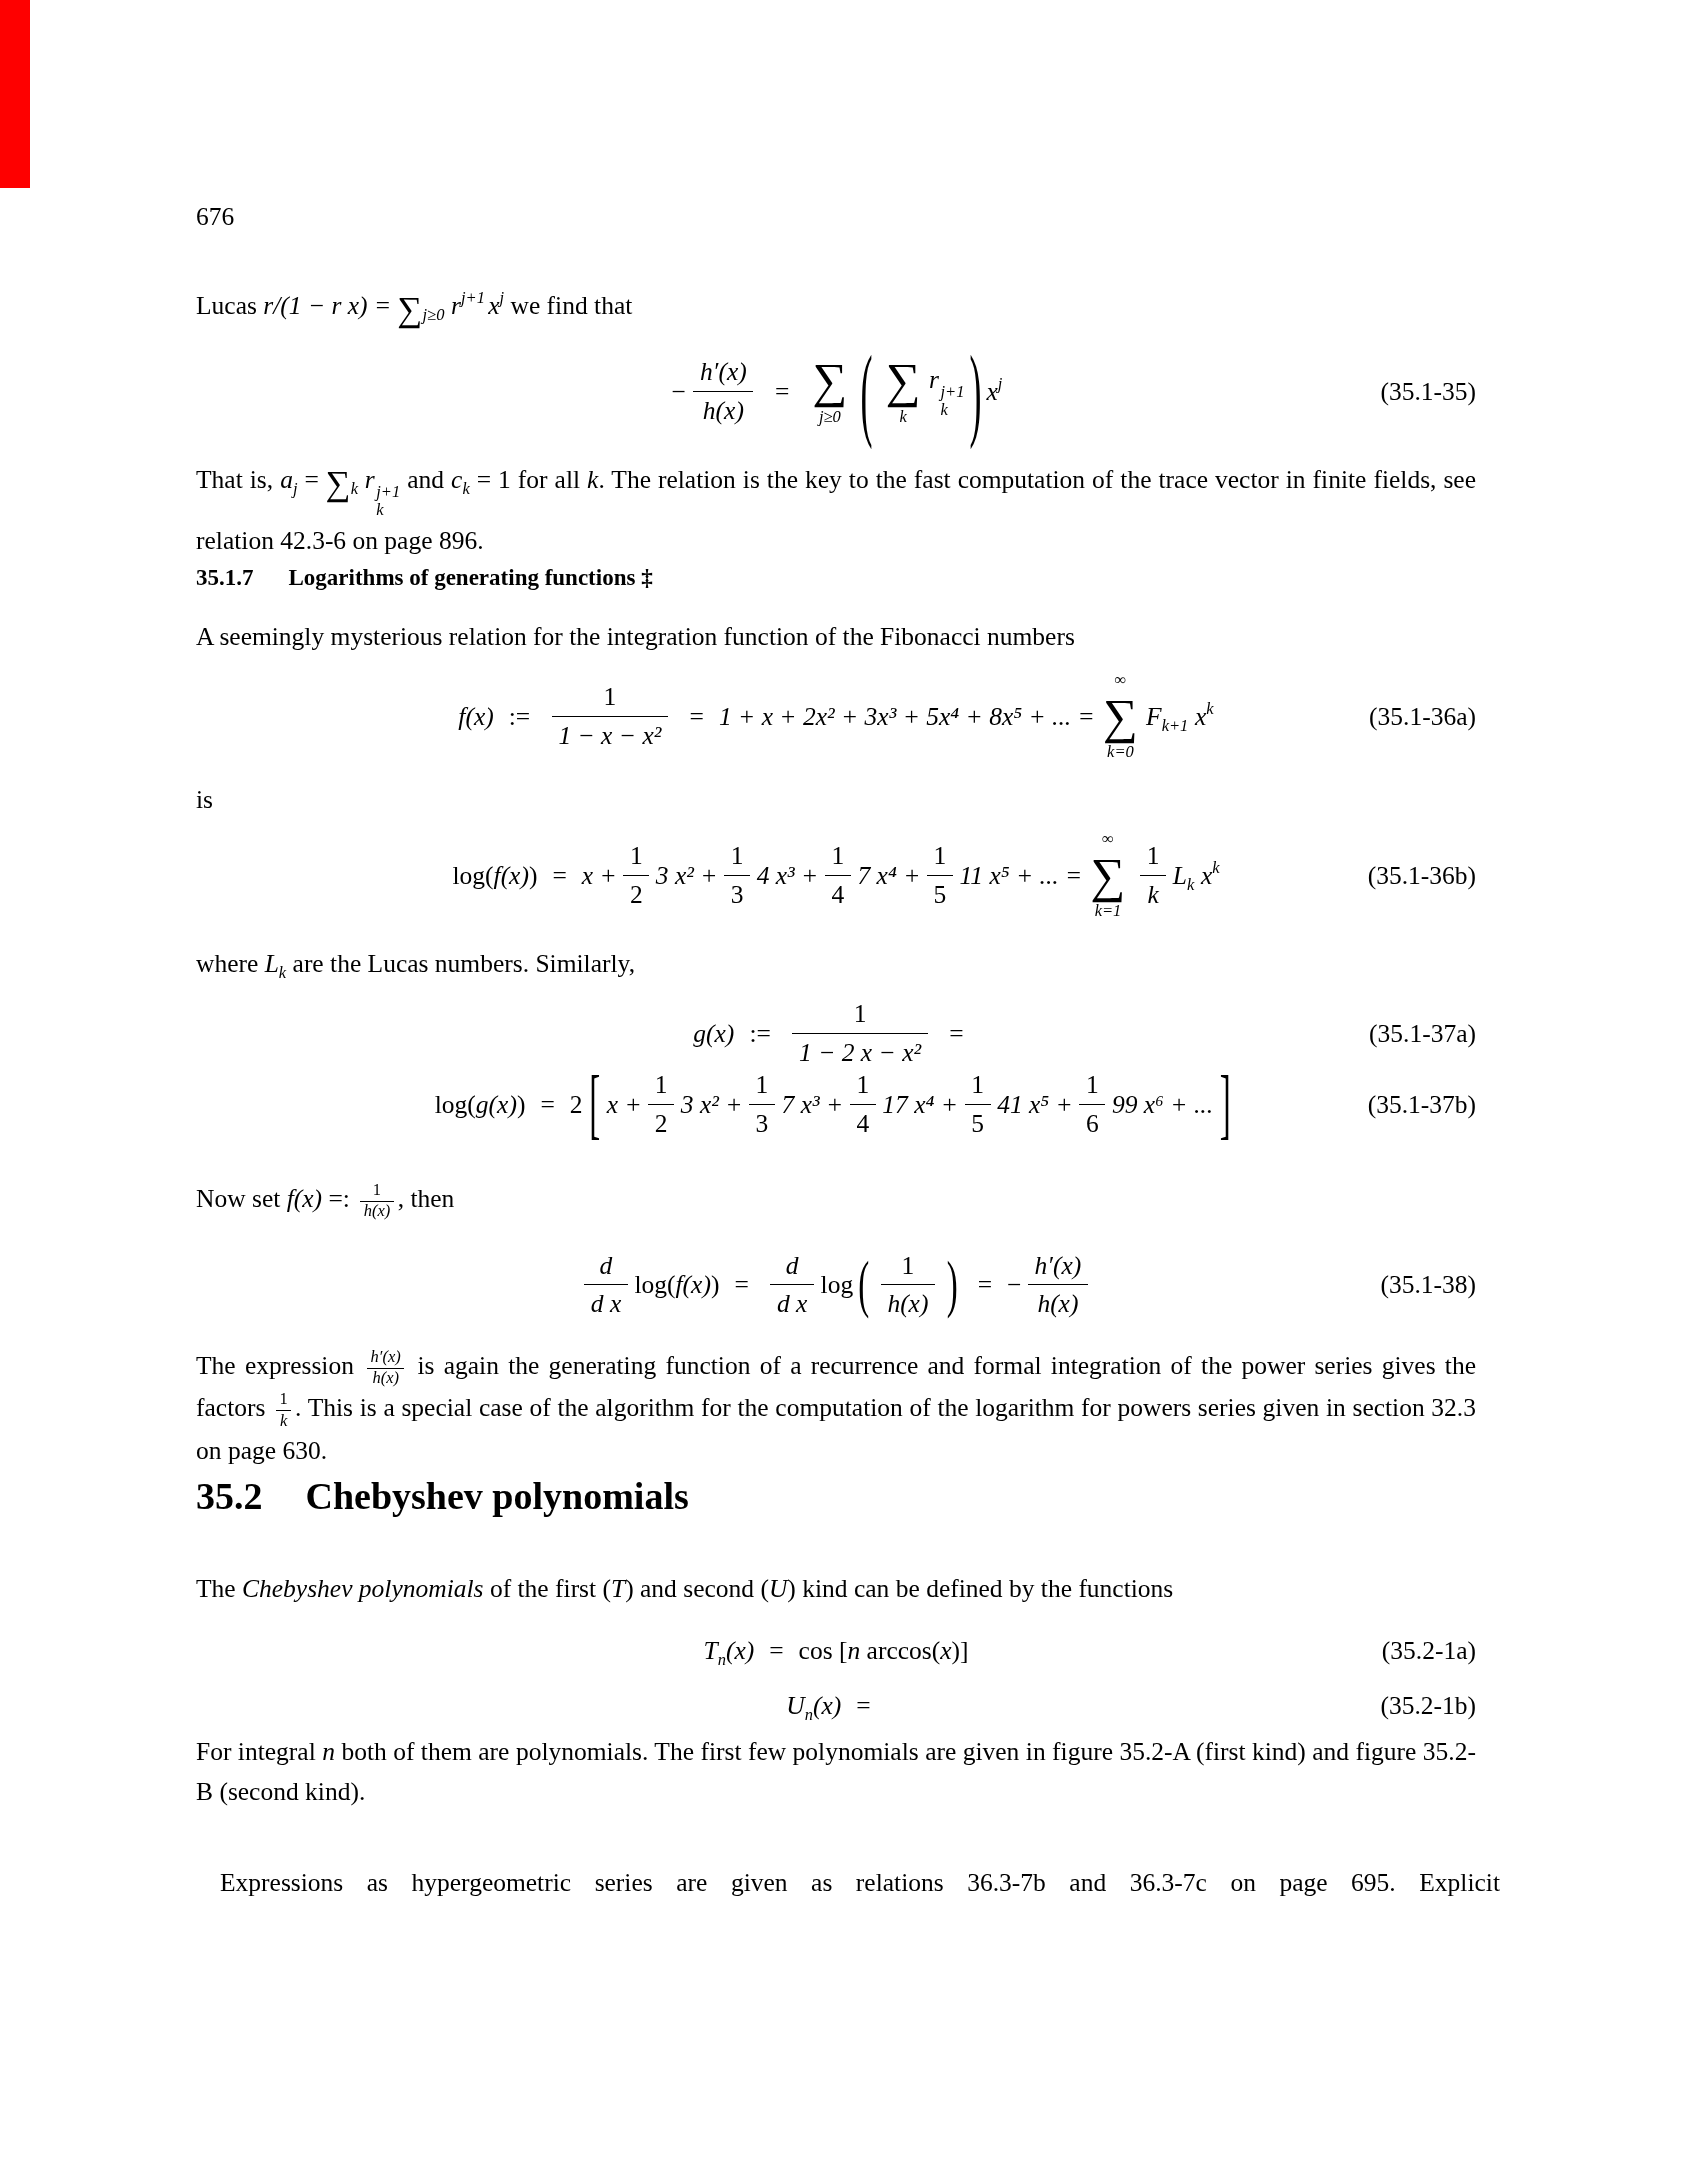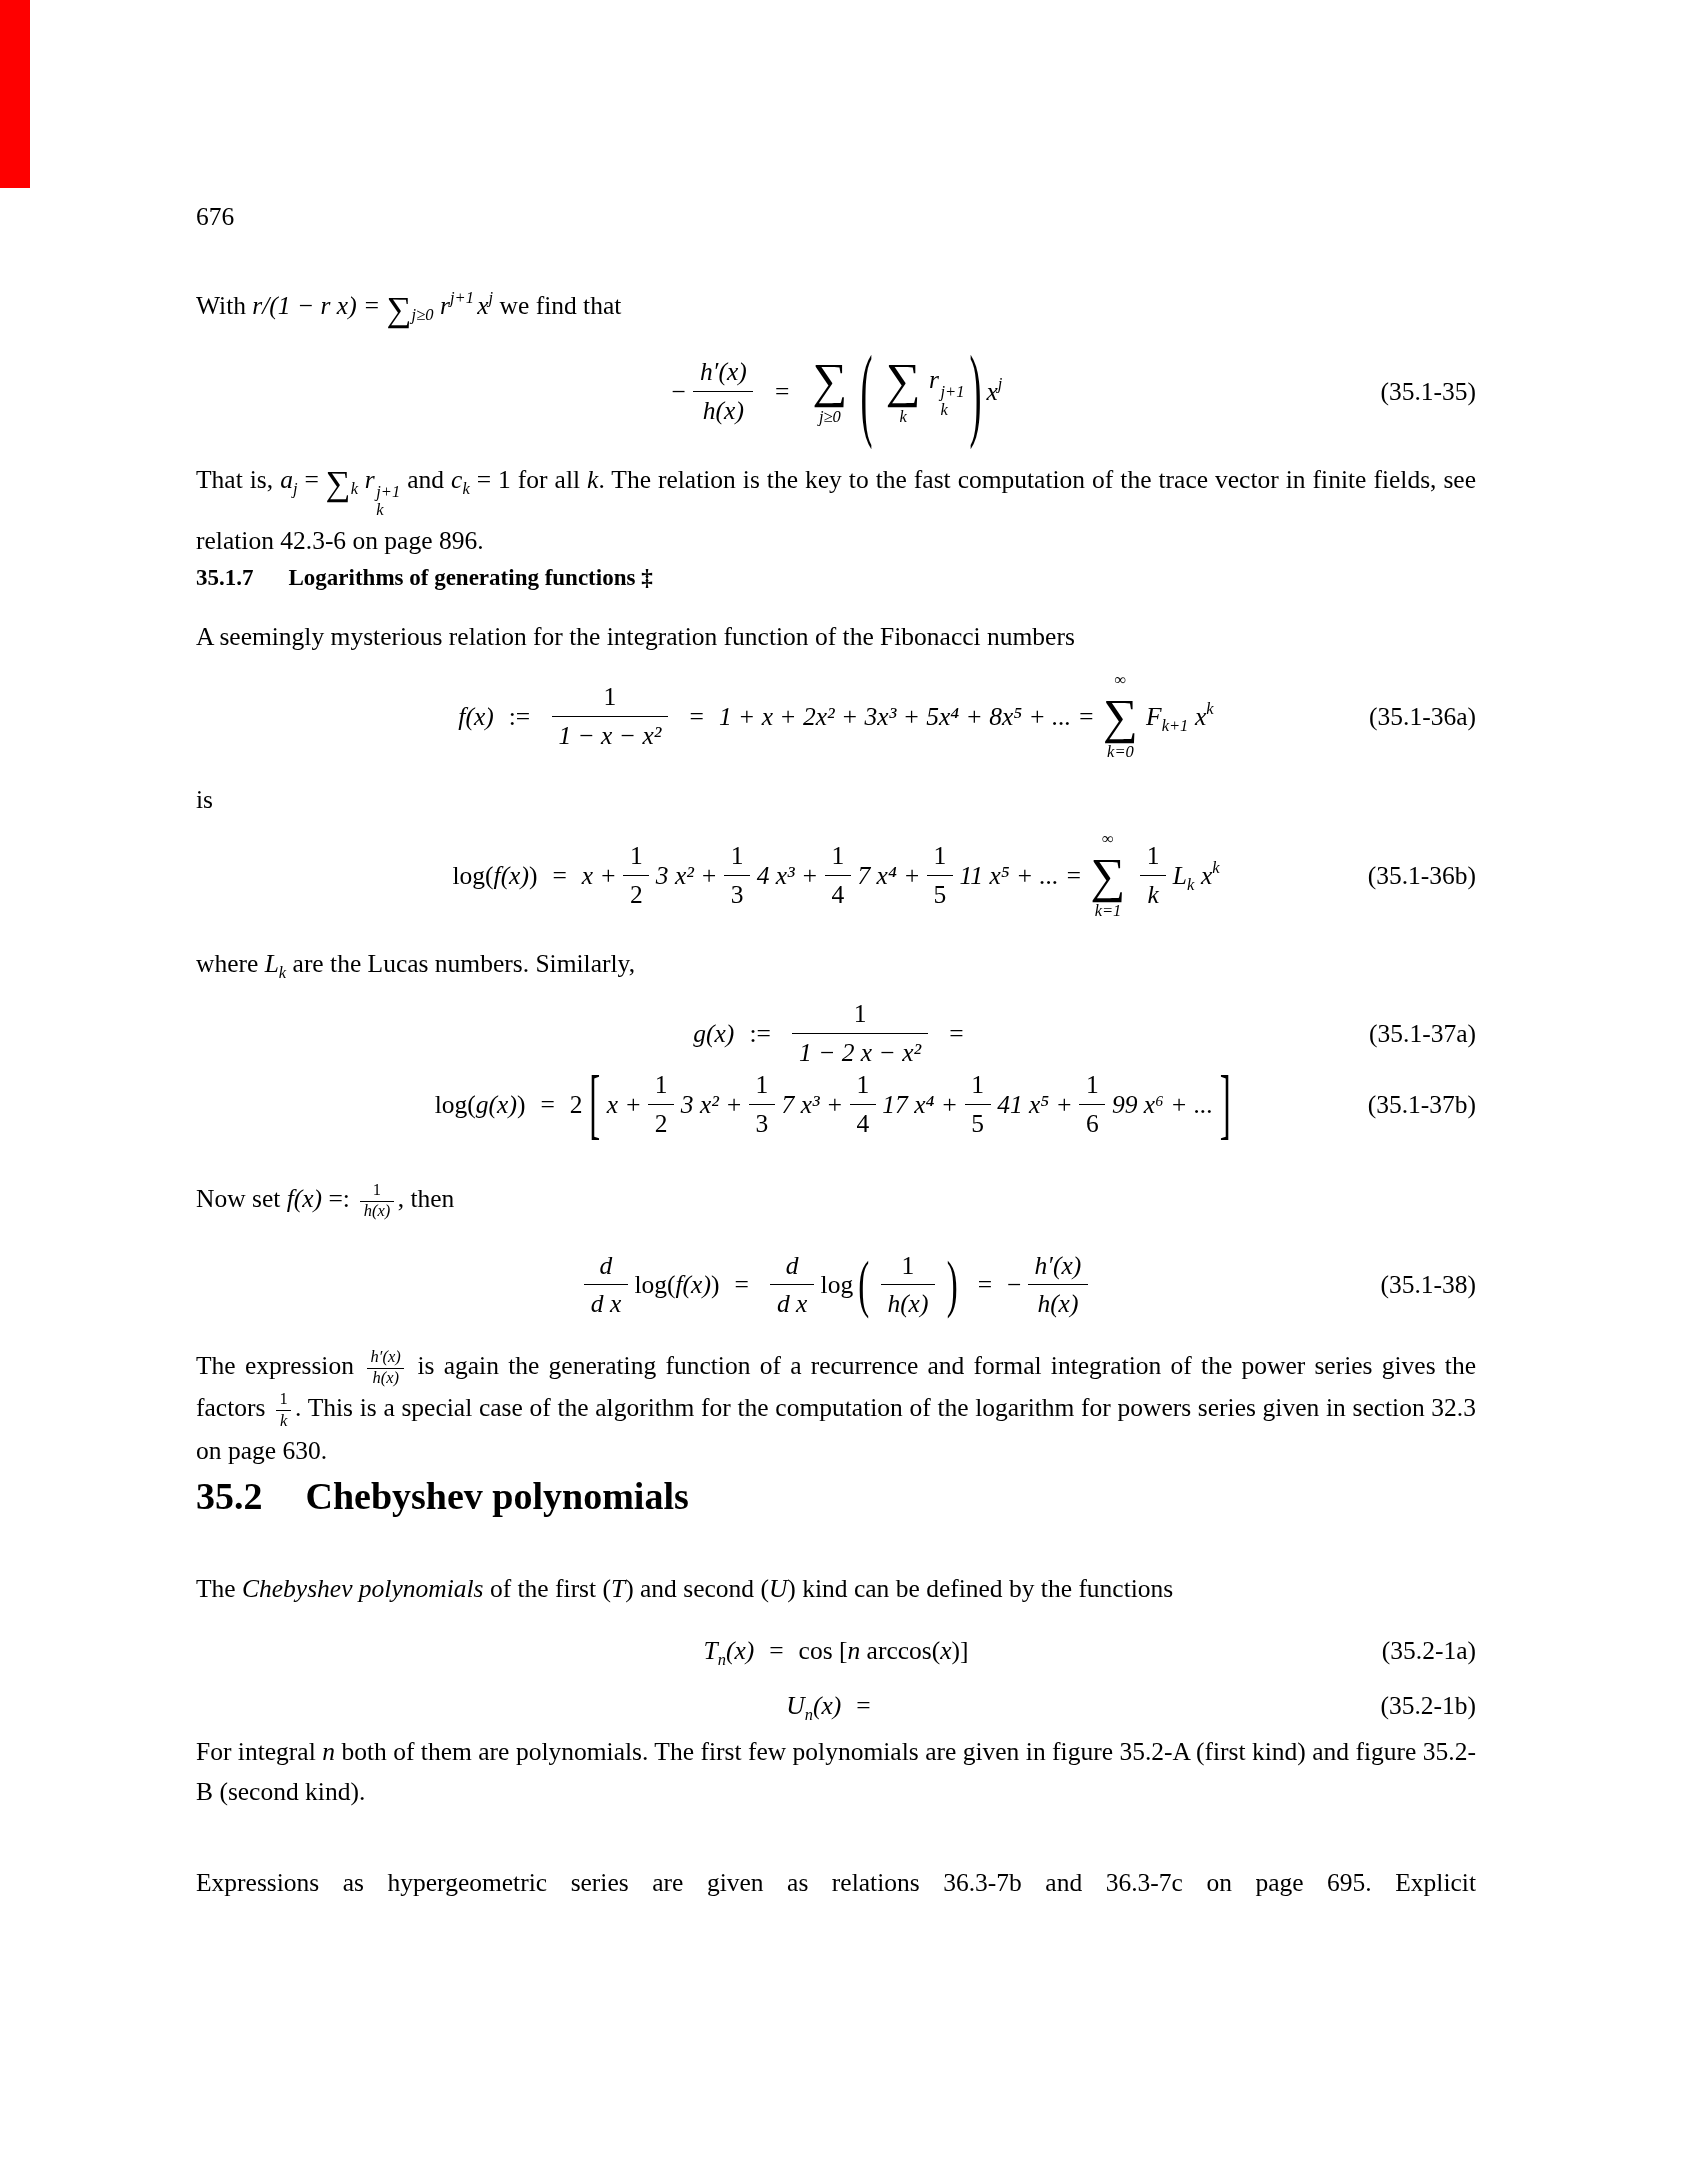--- a/index.html
+++ b/index.html
@@ -7,21 +7,21 @@
   body { position:relative; overflow:hidden; color:#000;
          font-family:"Liberation Serif","DejaVu Serif",serif; }
   .redbar { position:absolute; left:0; top:0; width:30px; height:188px; background:#fe0000; }
 
   .hdr { position:absolute; left:196px; top:202px; width:1280px;
          display:flex; justify-content:space-between; font-size:25.5px;font-family:Liberation Serif, serif; }
   .it { font-style:italic; }
 
   .para { position:absolute; left:196px; width:1280px; font-size:25.5px; line-height:41px; }
   .just { text-align:justify; }
-  .just-all { text-align:justify; text-align-last:justify; }
+  .just-all { text-align:justify; text-align-last:justify;margin-left:24px; }
 
   .h1 { position:absolute; left:196px; font-weight:bold; font-size:23px; white-space:nowrap; }
   .h1 .hnum { margin-right:35px; }
   .h2 { position:absolute; left:196px; font-weight:bold; font-size:38px; white-space:nowrap; }
   .h2 .hnum { margin-right:43px; }
 
   .eq { position:absolute; left:196px; width:1280px; font-size:25.5px; line-height:1.25;
         display:flex; align-items:center; justify-content:center; }
   .eq .tag { position:absolute; right:0; top:50%; transform:translateY(-50%); font-style:normal; }
   .rel { margin:0 15px; }
@@ -65,21 +65,21 @@
 </head>
 <body>
 
 <div class="redbar"></div>
 
 <div class="hdr">
   <span>676</span>
 </div>
 
 <div class="para" style="top:285px">
-  <span>With </span><span class="it">r/(1 − r x) = </span><span class="isum">∑</span><sub class="ilim it">j≥0</sub><span class="mg sp"><span class="it">r</span><sup class="it">j+1</sup><span class="it sp2">x</span><sup class="it">j</sup></span><span> we find that</span>
+  <span>Lucas </span><span class="it">r/(1 − r x) = </span><span class="isum">∑</span><sub class="ilim it">j≥0</sub><span class="mg sp"><span class="it">r</span><sup class="it">j+1</sup><span class="it sp2">x</span><sup class="it">j</sup></span><span> we find that</span>
 </div>
 
 <div class="eq" style="top:334px;height:115px">
   <span class="it">−</span>
   <span class="frac">
     <span class="num it">h′(x)</span>
     <span class="den it">h(x)</span>
   </span>
   <span class="rel">=</span>
   <span class="dsum">

